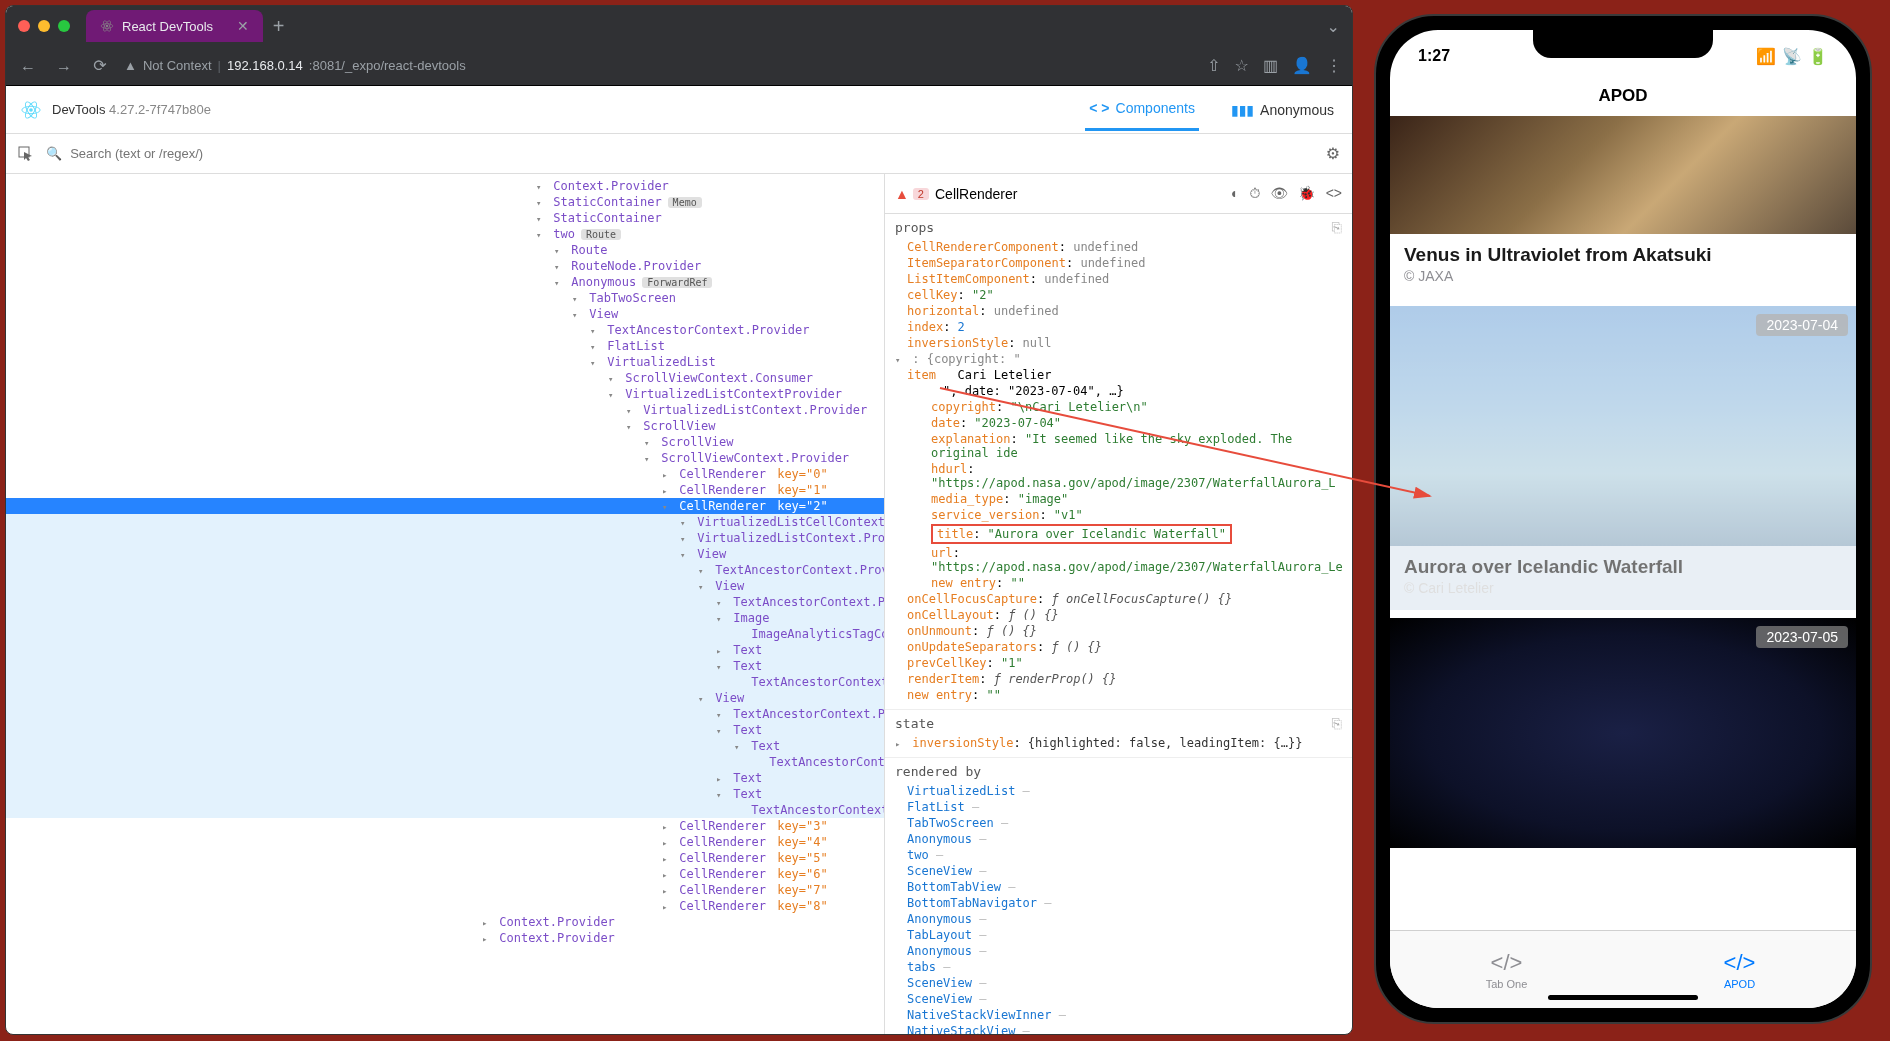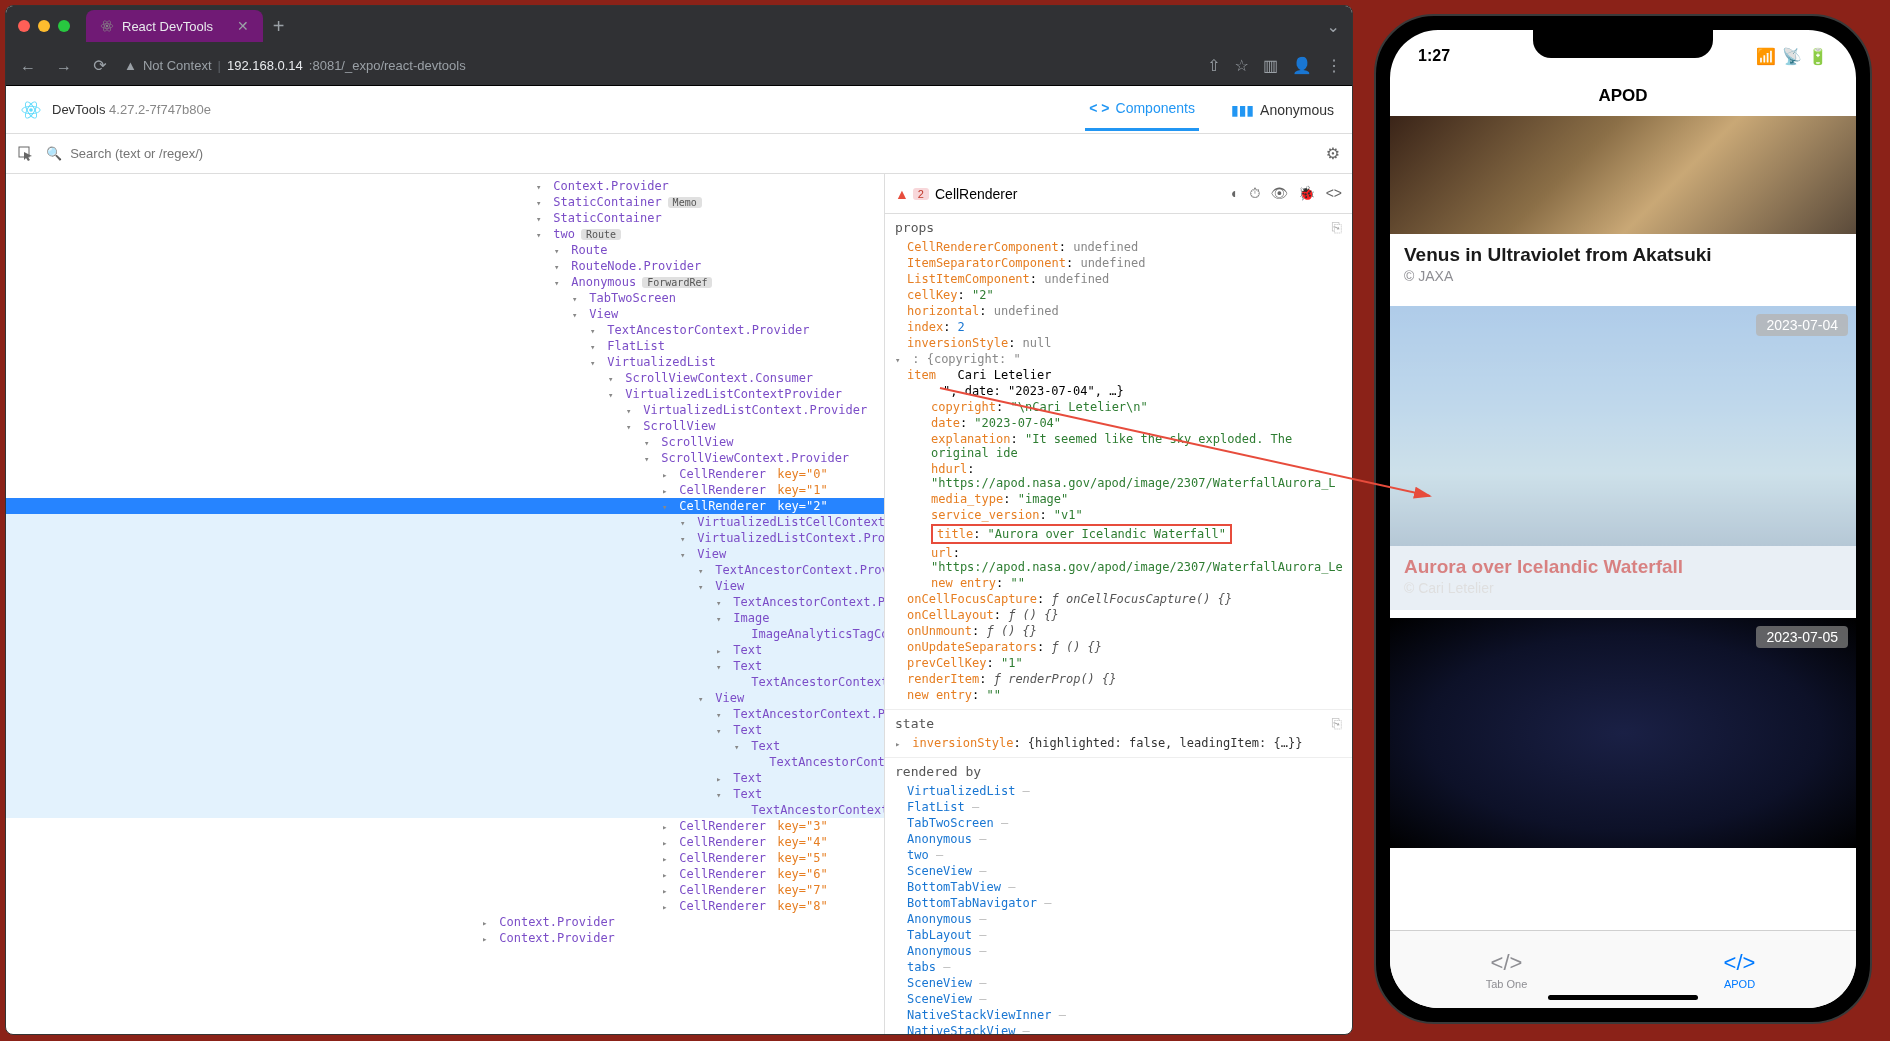--- a/index.html
+++ b/index.html
@@ -83,21 +83,21 @@
 .nav-title { text-align: center; font-weight: 600; font-size: 17px; padding: 4px 0 10px; }
 .feed { height: calc(100% - 170px); overflow: hidden; }
 .card { background: #fff; margin-bottom: 8px; }
 .card-img { width: 100%; height: 118px; background: linear-gradient(135deg, #3a2418, #8b6f47 40%, #c9a876 60%, #5a4a3a); position: relative; }
 .card-img.aurora { height: 240px; background: linear-gradient(180deg, #6fa3d8 0%, #8bb8dc 40%, #a5c8d9 70%, #7a9bb5 100%); }
 .card-img.cosmic { height: 230px; background: radial-gradient(ellipse at center, #1a2045 0%, #0d1128 60%, #000 100%); }
 .date-badge { position: absolute; top: 8px; right: 8px; background: rgba(120,120,120,0.8); color: #fff; padding: 3px 10px; border-radius: 4px; font-size: 14px; }
 .card-body { padding: 10px 14px 14px; }
 .card-title { font-size: 19px; font-weight: 700; color: #1a1a1a; }
 .card-sub { font-size: 14px; color: #8e8e93; margin-top: 2px; }
-.card.faded .card-title { color: #b91c1c; }
+.card.faded .card-title { color: #000000; }
 .card.faded .card-sub { color: #c5c5c5; }
 .card.faded { opacity: 0.55; background: #d8e3ee; }
 
 .tabbar { position: absolute; bottom: 0; left: 0; right: 0; height: 78px; border-top: 1px solid #d0d0d0; display: flex; background: #f9f9f9; }
 .tabbtn { flex: 1; display: flex; flex-direction: column; align-items: center; justify-content: center; gap: 2px; font-size: 11px; color: #8e8e93; cursor: pointer; }
 .tabbtn.active { color: #007aff; }
 .homebar { position: absolute; bottom: 8px; left: 50%; transform: translateX(-50%); width: 150px; height: 5px; background: #000; border-radius: 3px; }
 
 
 .arrow-svg { position: absolute; left: 900px; top: 376px; width: 560px; height: 260px; z-index: 50; pointer-events: none; }

